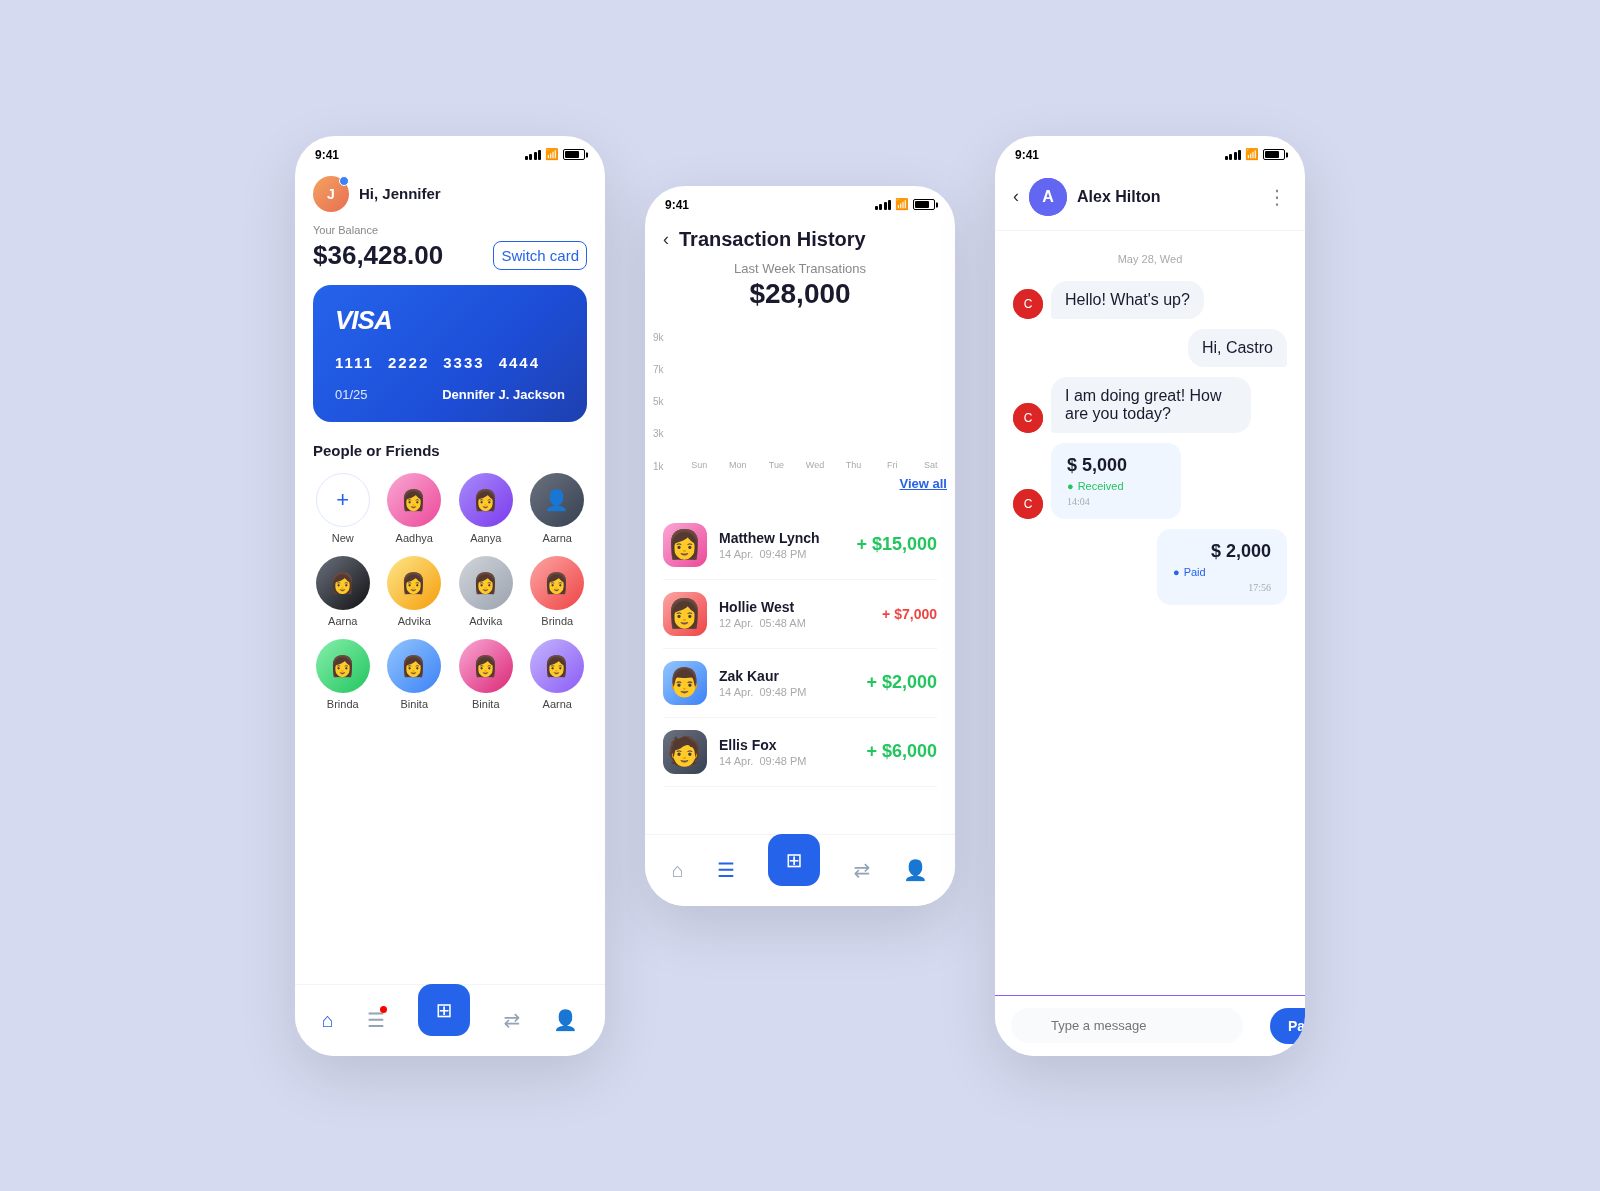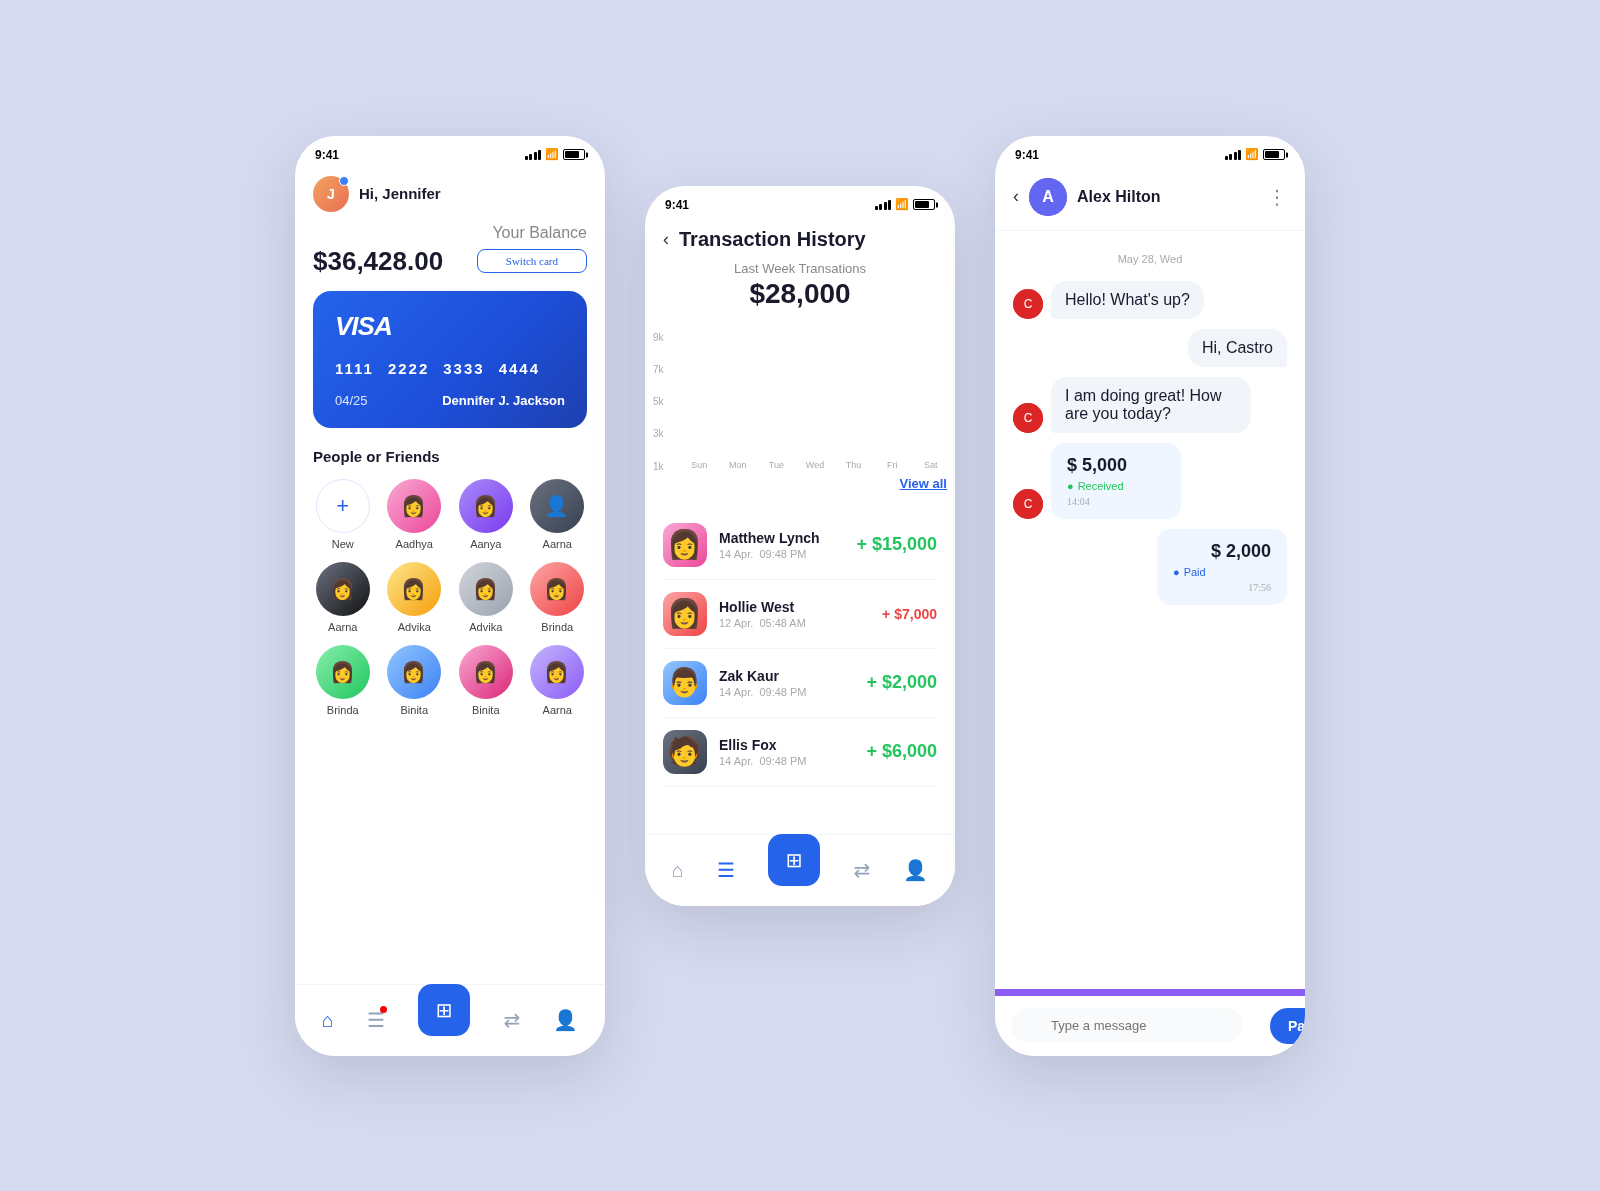--- a/index.html
+++ b/index.html
@@ -90,37 +90,36 @@
       background: #ccc;
       flex-shrink: 0;
     }
     .avatar-sm-img {
       width: 100%; height: 100%;
       background: linear-gradient(135deg, #f4a261, #e76f51);
       display: flex; align-items: center; justify-content: center;
       color: white; font-size: 14px; font-weight: bold;
     }
     .hi-text { font-size: 15px; font-weight: 600; color: #1a1a2e; }
-    .balance-label { font-size: 16px; color: #888; margin-bottom: 4px; text-align: right; }
+    .balance-label { font-size: 11px; color: #888; margin-bottom: 4px; }
     .balance-row {
       display: flex;
       align-items: center;
       justify-content: space-between;
       margin-bottom: 14px;
     }
     .balance-amount { font-size: 26px; font-weight: 700; color: #1a1a2e; }
     .switch-card-btn {
       border: 1.5px solid #2563eb;
       color: #2563eb;
       background: #fff;
       border-radius: 8px;
-      padding: 5px 28px;
-      font-size: 11px;
+      padding: 5px 7px;
+      font-size: 15px;
       cursor: pointer;
-      font-family: Liberation Serif, serif;
     }
 
     
     .visa-card {
       background: linear-gradient(135deg, #2563eb 0%, #1d4ed8 60%, #1e40af 100%);
       border-radius: 18px;
       padding: 20px 22px;
       color: #fff;
       margin-bottom: 20px;
     }
@@ -364,21 +363,21 @@
 
     
     .chat-input-area {
       position: absolute;
       bottom: 0; left: 0; right: 0;
       padding: 12px 16px;
       background: #fff;
       display: flex;
       align-items: flex-start;
       gap: 27px;
-      border-top: 7px solid #8b5cf6;
+      border-top: 1px solid #8b5cf6;
     }
     .chat-input {
       flex: 1;
       background: #f8fafc;
       border: none;
       border-radius: 24px;
       padding: 10px 16px 10px 40px;
       font-size: 13px;
       color: #888;
       outline: none;
@@ -451,21 +450,21 @@
 
     <div class="visa-card">
       <div class="visa-logo">VISA</div>
       <div class="card-number">
         <span>1111</span>
         <span>2222</span>
         <span>3333</span>
         <span>4444</span>
       </div>
       <div class="card-bottom">
-        <span class="card-expiry">04/25</span>
+        <span class="card-expiry">01/25</span>
         <span class="card-name">Dennifer J. Jackson</span>
       </div>
     </div>
 
     <div class="section-title">People or Friends</div>
     <div class="people-grid">
 
       <div class="person-item">
         <div class="add-btn">+</div>
         <span class="person-name">New</span>

